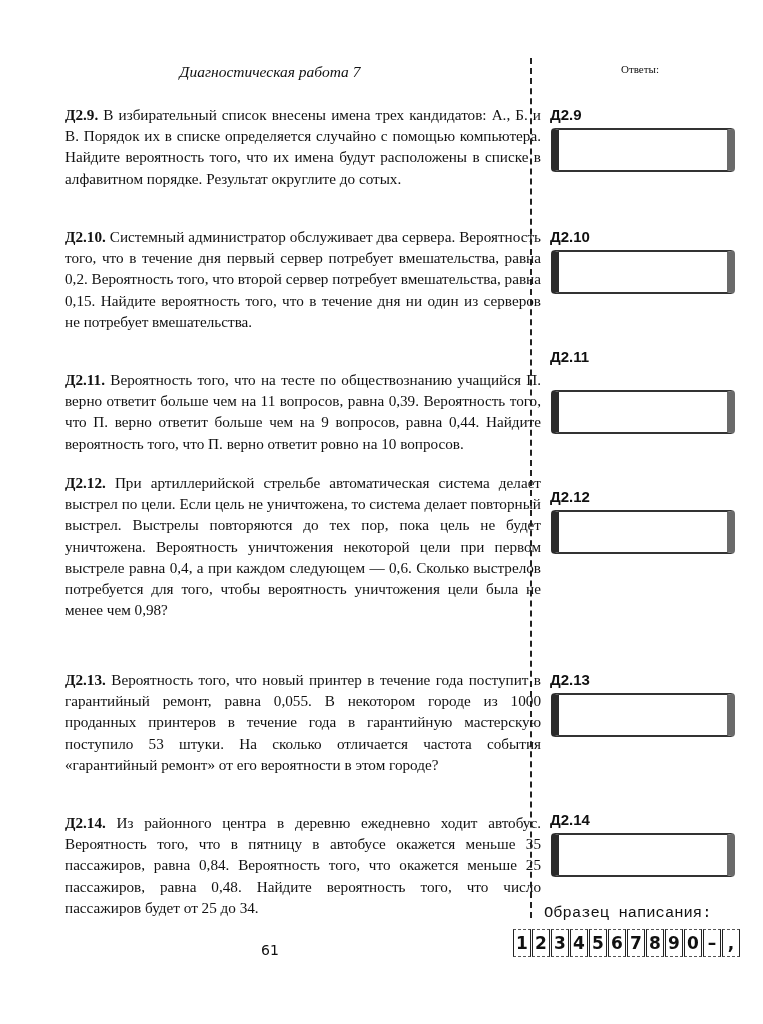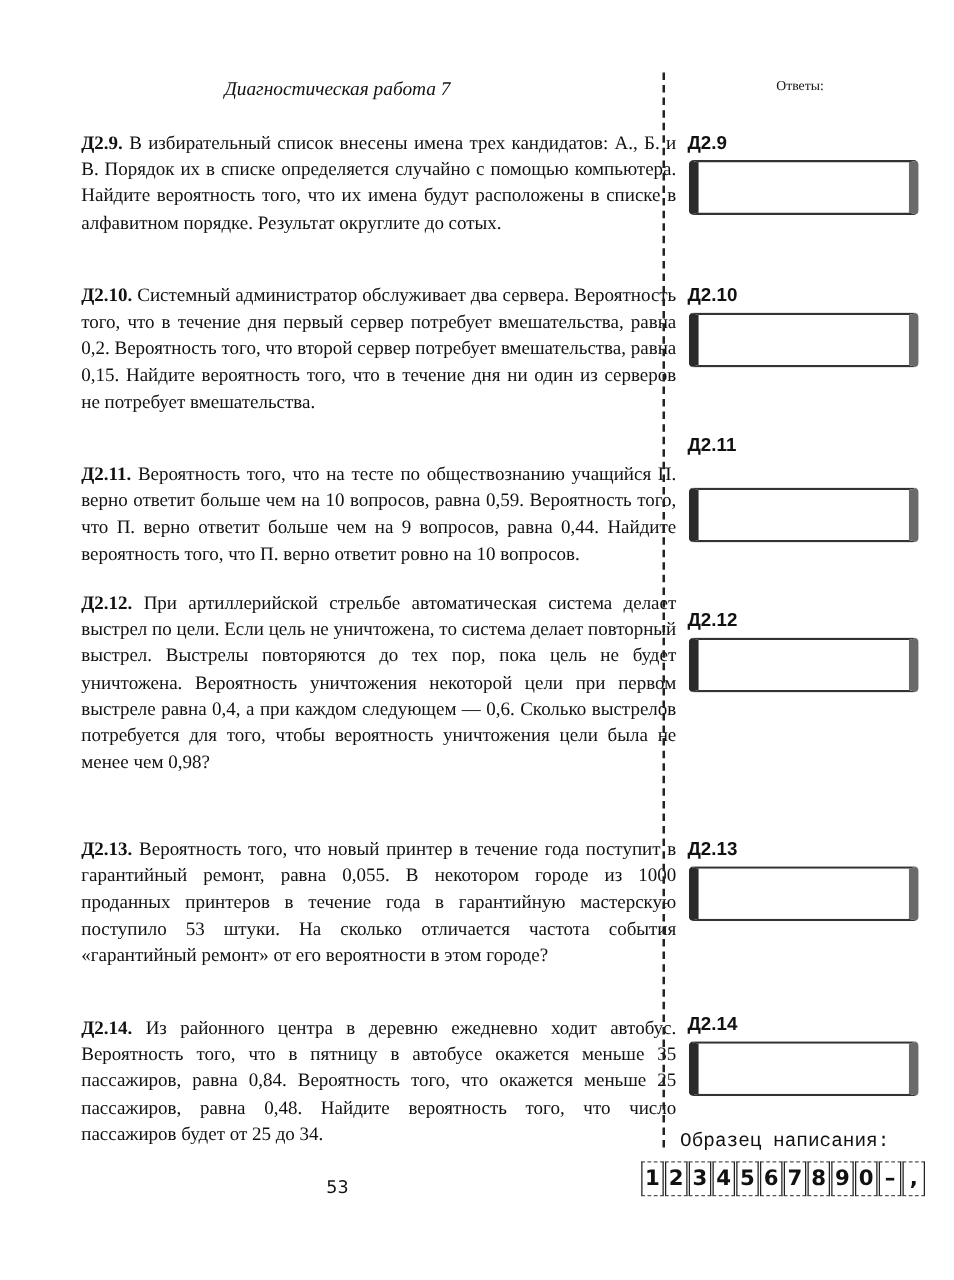--- a/index.html
+++ b/index.html
@@ -38,21 +38,21 @@
 <div class="problem" style="top:104px">
   <span class="num">Д2.9.</span>
   <span>В избирательный список внесены имена трех кандида­тов: А., Б. и В. Порядок их в списке определяется случайно с помощью компьютера. Найдите вероятность того, что их имена будут расположены в списке в алфавитном порядке. Результат округлите до сотых.</span>
 </div>
 <div class="problem" style="top:226px">
   <span class="num">Д2.10.</span>
   <span>Системный администратор обслуживает два сервера. Вероятность того, что в течение дня первый сервер потре­бует вмешательства, равна 0,2. Вероятность того, что второй сервер потребует вмешательства, равна 0,15. Найдите вероят­ность того, что в течение дня ни один из серверов не потре­бует вмешательства.</span>
 </div>
 <div class="problem" style="top:369px">
   <span class="num">Д2.11.</span>
-  <span>Вероятность того, что на тесте по обществознанию уча­щийся П. верно ответит больше чем на 10 вопросов, равна 0,59. Вероятность того, что П. верно ответит больше чем на 9 вопросов, равна 0,44. Найдите вероятность того, что П. верно ответит ровно на 10 вопросов.</span>
+  <span>Вероятность того, что на тесте по обществознанию уча­щийся П. верно ответит больше чем на 11 вопросов, равна 0,39. Вероятность того, что П. верно ответит больше чем на 9 вопросов, равна 0,44. Найдите вероятность того, что П. верно ответит ровно на 10 вопросов.</span>
 </div>
 <div class="problem" style="top:472px">
   <span class="num">Д2.12.</span>
   <span>При артиллерийской стрельбе автоматическая систе­ма делает выстрел по цели. Если цель не уничтожена, то си­стема делает повторный выстрел. Выстрелы повторяются до тех пор, пока цель не будет уничтожена. Вероятность уни­чтожения некоторой цели при первом выстреле равна 0,4, а при каждом следующем — 0,6. Сколько выстрелов потребу­ется для того, чтобы вероятность уничтожения цели была не менее чем 0,98?</span>
 </div>
 <div class="problem" style="top:669px">
   <span class="num">Д2.13.</span>
   <span>Вероятность того, что новый принтер в течение года поступит в гарантийный ремонт, равна 0,055. В некотором го­роде из 1000 проданных принтеров в течение года в гарантий­ную мастерскую поступило 53 штуки. На сколько отличается частота события «гарантийный ремонт» от его вероятности в этом городе?</span>
 </div>
 <div class="problem" style="top:812px">
@@ -89,13 +89,13 @@
   <div class="sample-cell">5</div>
   <div class="sample-cell">6</div>
   <div class="sample-cell">7</div>
   <div class="sample-cell">8</div>
   <div class="sample-cell">9</div>
   <div class="sample-cell">0</div>
   <div class="sample-cell">–</div>
   <div class="sample-cell">,</div>
 </div>
 
-<div class="page-number">53</div>
+<div class="page-number">61</div>
 
 </body></html>

